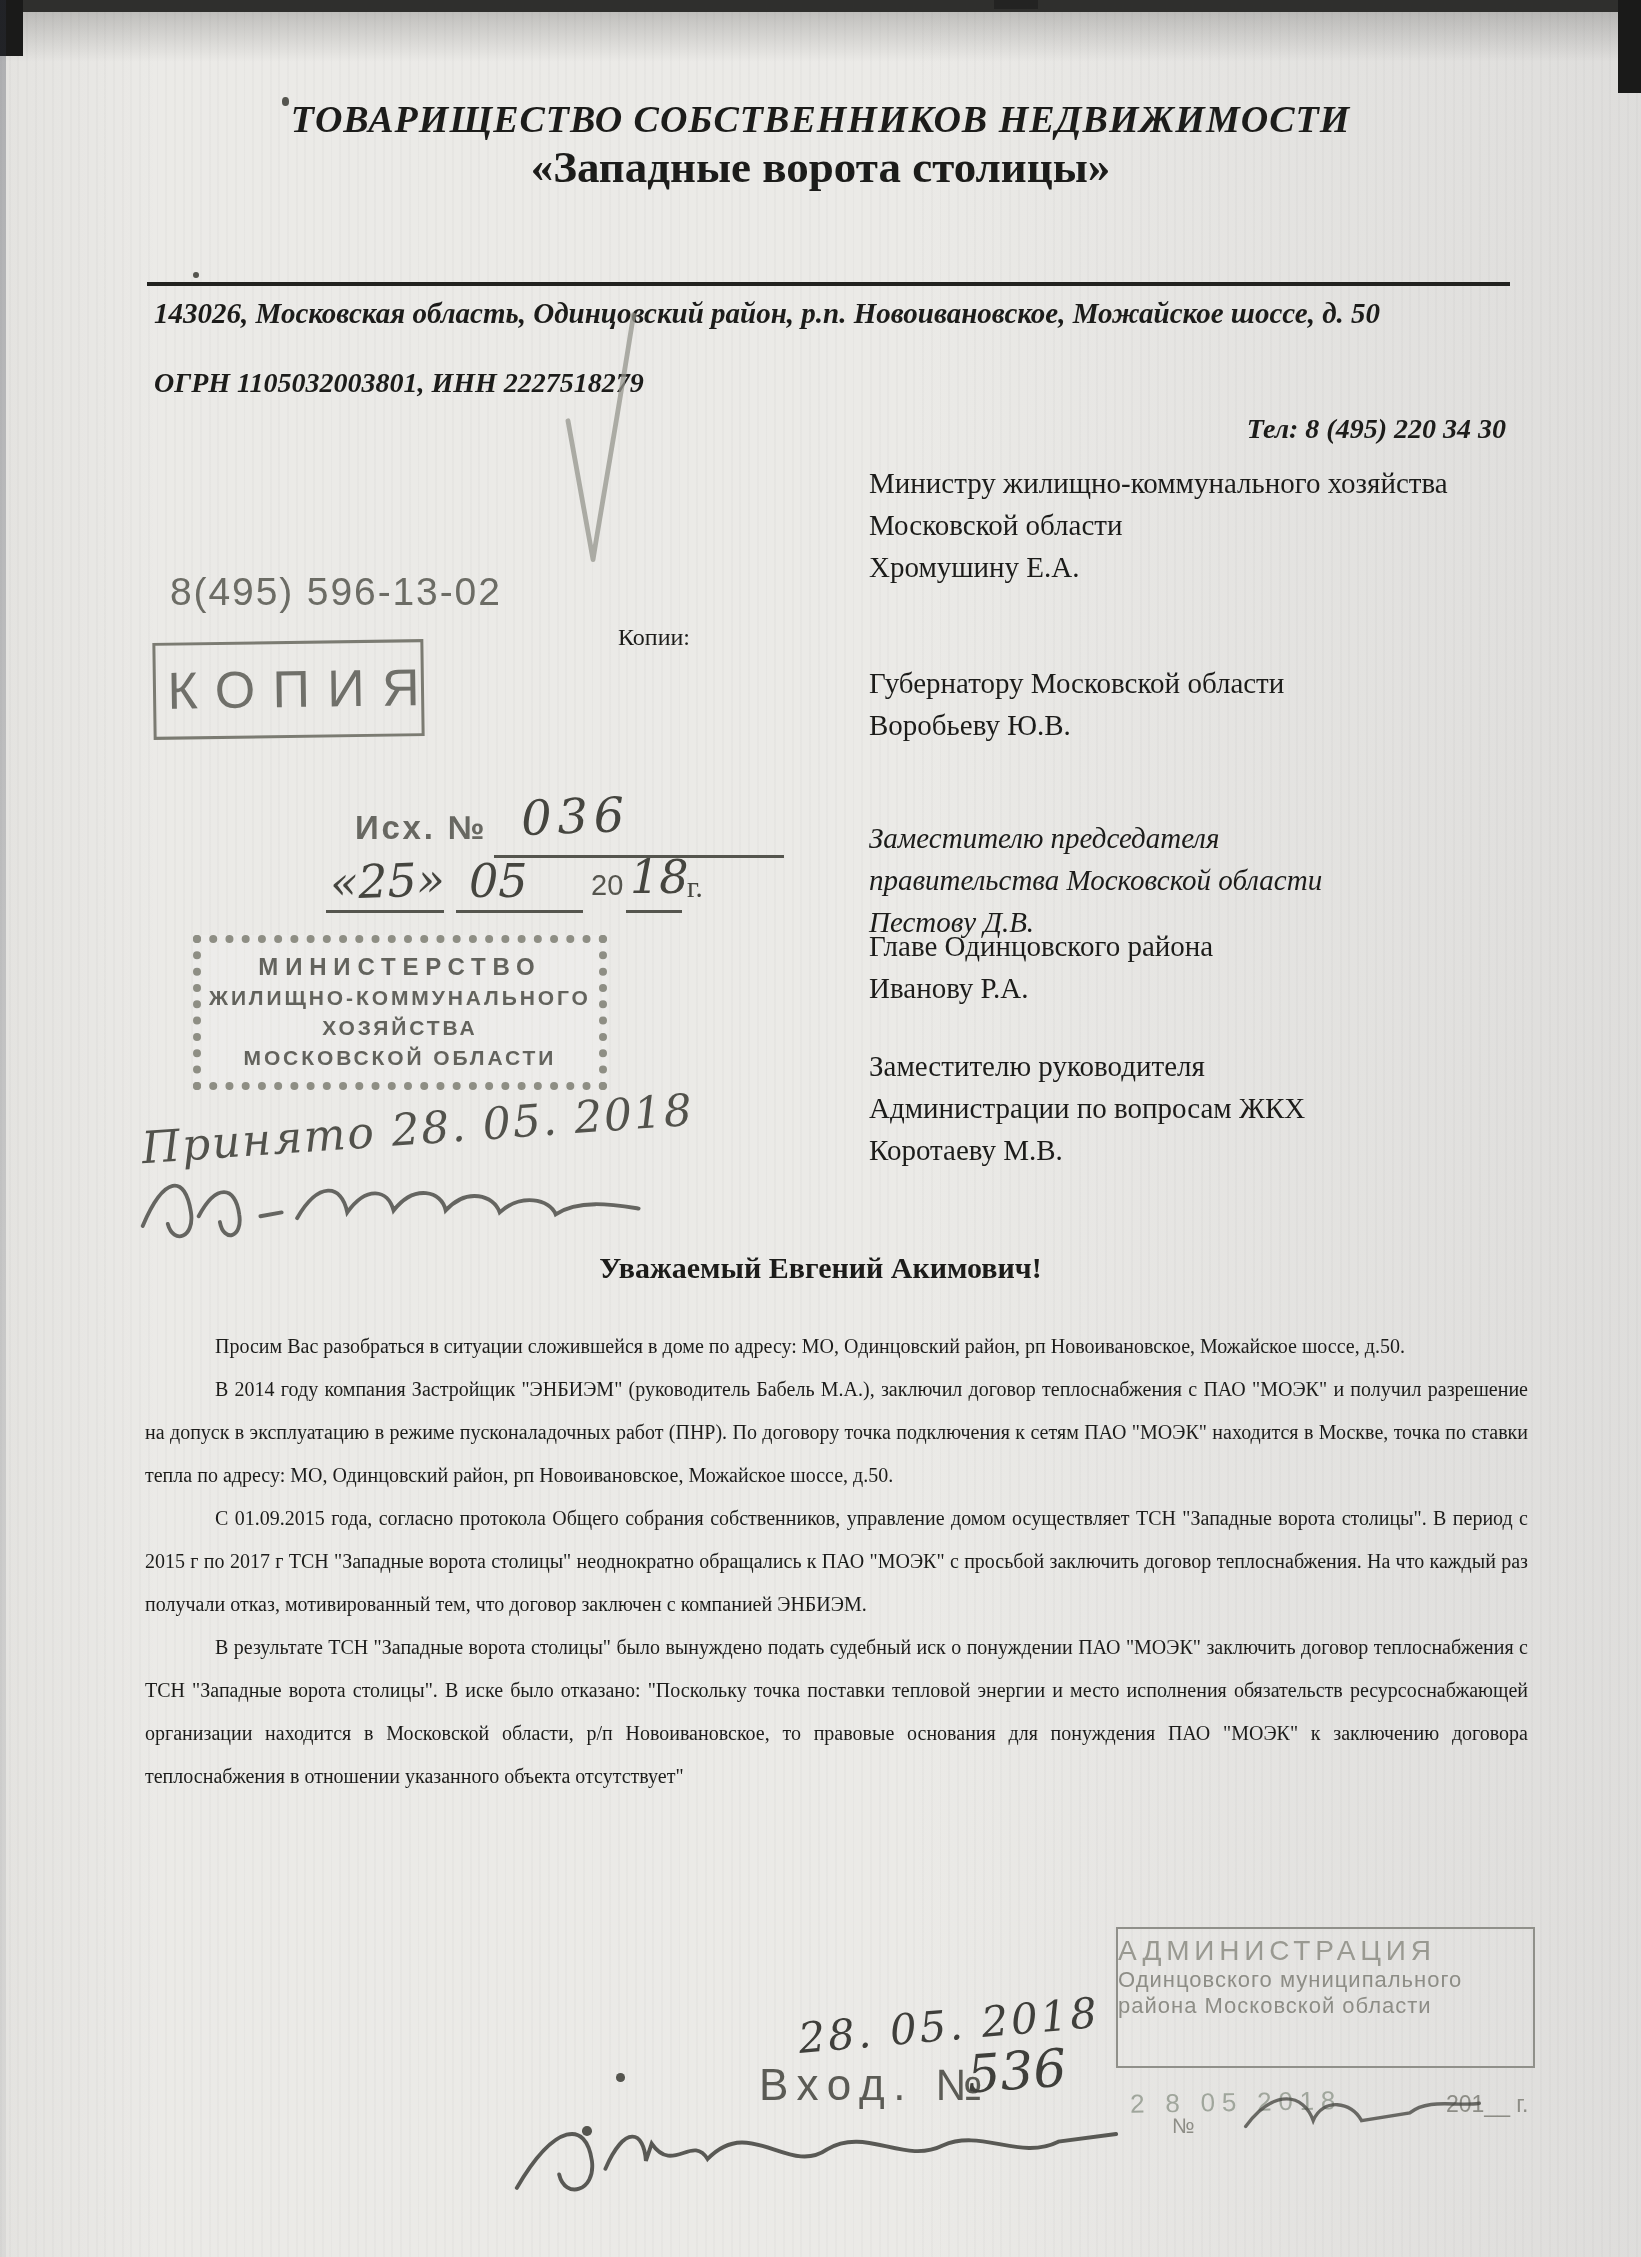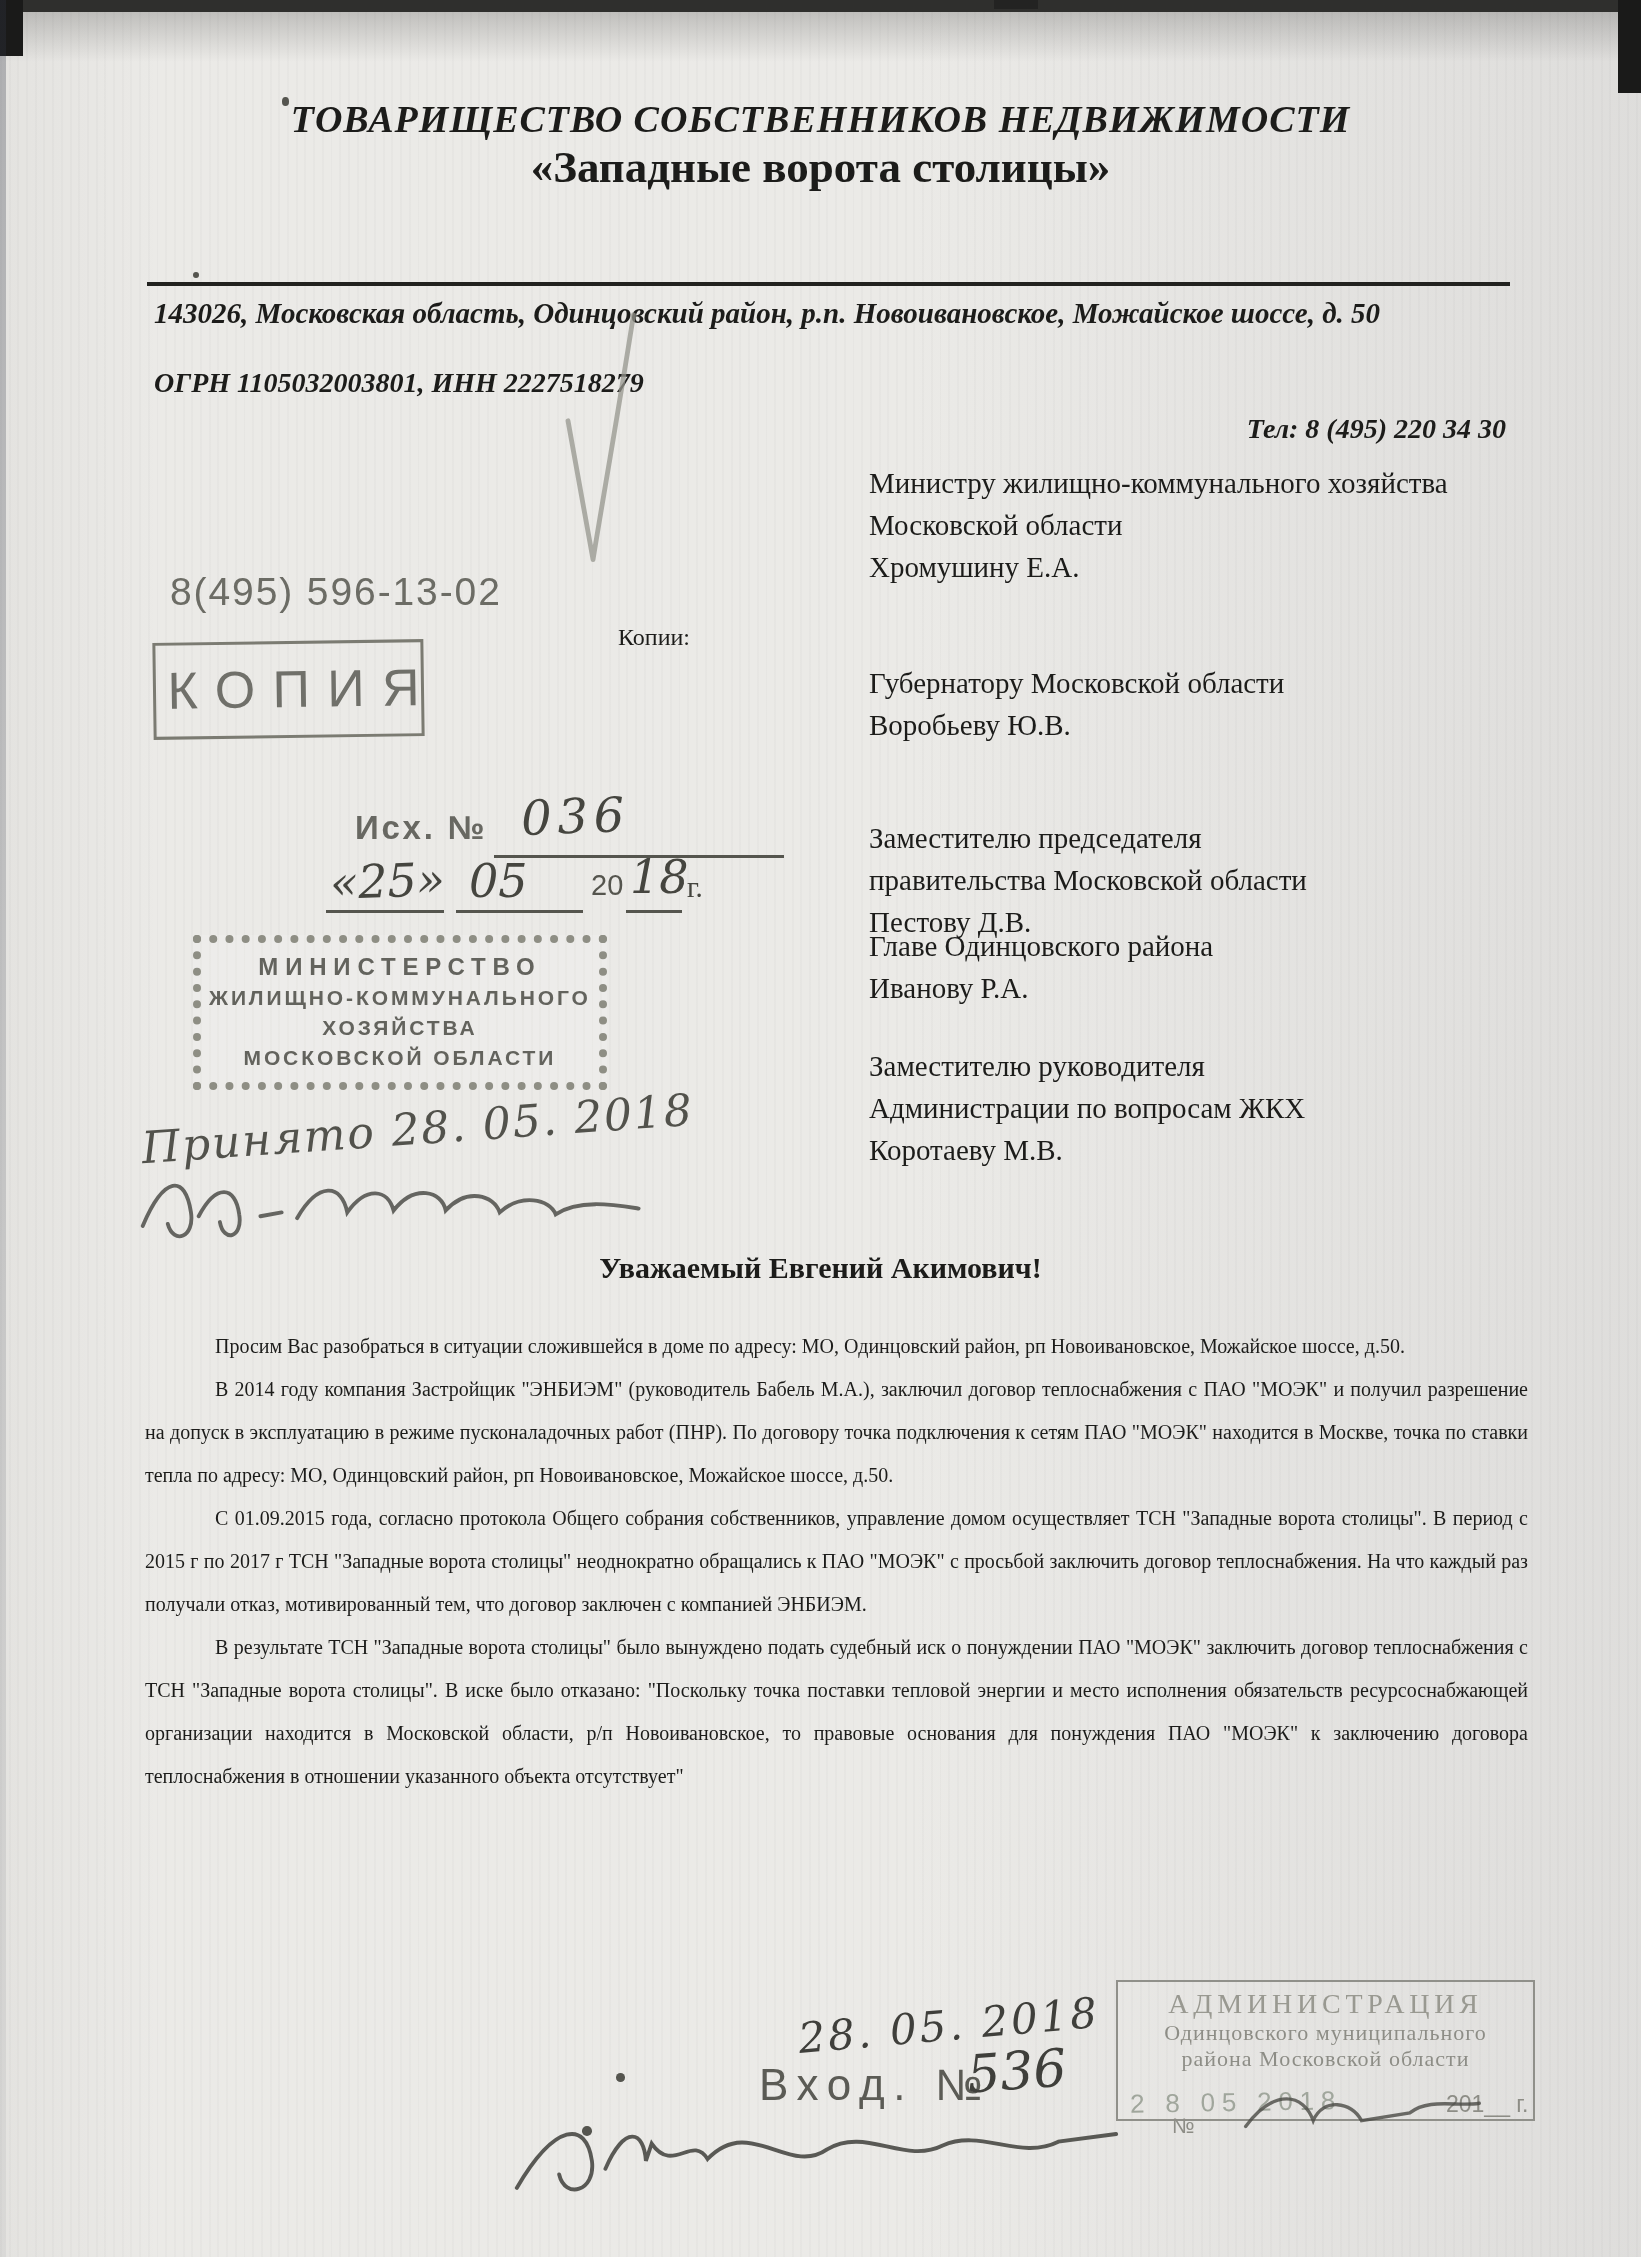--- a/index.html
+++ b/index.html
@@ -50,22 +50,22 @@
   .recip{left:869px;font-size:29px;line-height:42px;}
   .copies-label{left:618px;top:624px;font-size:24px;}
   
   .salutation{left:0;top:1251px;width:100%;text-align:center;font-weight:bold;font-size:30px;}
   .body-text{left:145px;top:1325px;width:1383px;font-size:20px;line-height:43px;text-align:justify;}
   .body-text p{margin:0;text-indent:70px;}
   
   .in-date{left:798px;top:2001px;font-size:42px;transform:rotate(-5deg);letter-spacing:2.9px;color:#3f3f3b;}
   .in-label{left:759px;top:2060px;font-family:"Liberation Sans",sans-serif;font-size:44px;color:#5b5b55;letter-spacing:8.7px;}
   .in-num{left:967px;top:2041px;font-size:52px;transform:rotate(-4deg);color:#3f3f3b;}
-  .admin{left:1116px;top:1980px;width:415px;height:137px;border:2.9px solid #90908a;text-align:center;
-    font-family:Liberation Serif, serif;background:rgba(255,255,255,0.05);}
+  .admin{left:1116px;top:1927px;width:415px;height:137px;border:2.9px solid #90908a;text-align:left;
+    font-family:Liberation Sans, sans-serif;background:rgba(255,255,255,0.05);}
   .admin .t{margin-top:5.8px;font-size:28px;letter-spacing:4.8px;color:#99999.1;color:#999991;}
   .admin .ln{font-size:22px;color:#8d8d86;letter-spacing:1px;}
   .admin-date{left:1130px;top:2087px;font-size:26px;color:#a0a69c;letter-spacing:6.8px;font-family:"Liberation Sans",sans-serif;transform:rotate(-1deg);}
   .admin-year{left:1446px;top:2091px;font-size:23px;color:#8d8d86;font-family:"Liberation Sans",sans-serif;}
   .admin-no{left:1172px;top:2114px;font-size:21px;color:#8d8d86;font-family:"Liberation Sans",sans-serif;}
   svg{overflow:visible;}
 </style>
 </head>
 <body>
 
@@ -124,21 +124,21 @@
   <div class="abs recip" style="top:462px;">
     <div>Министру жилищно-коммунального хозяйства</div>
     <div>Московской области</div>
     <div>Хромушину Е.А.</div>
   </div>
   <div class="abs copies-label">Копии:</div>
   <div class="abs recip" style="top:662px;">
     <div>Губернатору Московской области</div>
     <div>Воробьеву Ю.В.</div>
   </div>
-  <div class="abs recip" style="top:817px;">
+  <div class="abs recip" style="top:817px;font-style:italic;">
     <div>Заместителю  председателя</div>
     <div>правительства Московской области</div>
     <div>Пестову Д.В.</div>
   </div>
   <div class="abs recip" style="top:925px;">
     <div>Главе Одинцовского района</div>
     <div>Иванову Р.А.</div>
   </div>
   <div class="abs recip" style="top:1045px;">
     <div>Заместителю руководителя</div>

